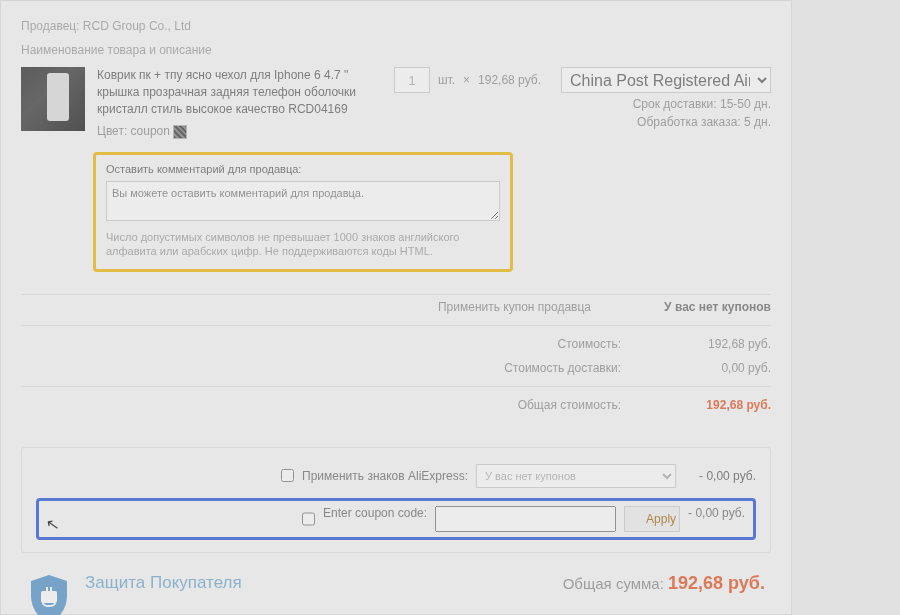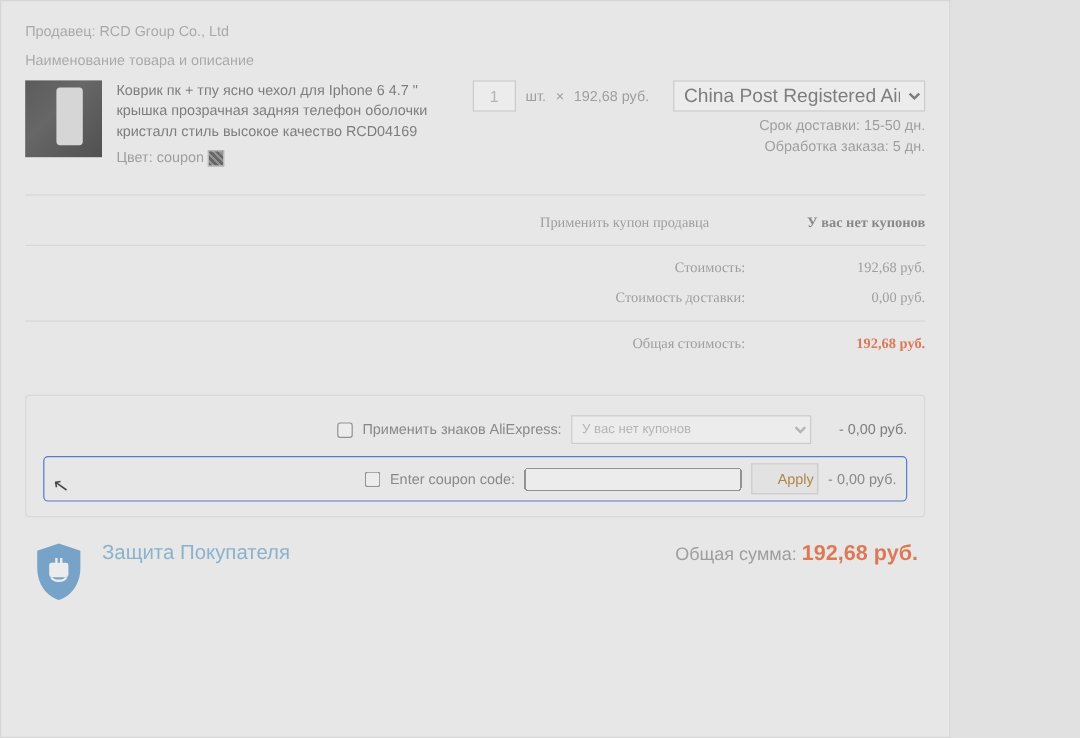--- a/index.html
+++ b/index.html
@@ -103,22 +103,21 @@
     .comment-wrap textarea {
       width:100%; height:40px; resize:both;
       border:1px solid #ccc; padding:5px; font-size:11px;
       color:#999; font-family: Arial, sans-serif;
     }
     .comment-wrap .hint { font-size:11px; color:#999; margin-top:6px; line-height:1.3; }
 
     .summary {
       margin-top: 22px;
       border-top: 1px solid #e0e0e0;
-      padding-top: 10px;
-      font-family: Liberation Serif, serif;
+      padding-top: 0;
     }
     .sum-row {
       display:flex; justify-content:flex-end; gap: 40px;
       padding: 5px 0;
       font-size:12px;
       color:#888;
     }
     .sum-row .label { text-align:right; }
     .sum-row .val { width: 110px; text-align:right; }
     .sum-row.total .val { color:#e94e1b; font-weight:bold; }
@@ -141,23 +140,23 @@
       font-size:11px; color:#aaa; padding:0 4px; background:#fff;
     }
     .apply-btn {
       width:56px; height:26px;
       border:1px solid #ccc; background:#f0f0f0;
       color:#a16207; font-size:12px;padding-left:18px;
     }
     .coupon-row .amount { width:72px; text-align:right; color:#555; }
 
     .highlight-row {
-      border:1px solid #1d4ed8; border-radius:4px;
+      border:3px solid #1d4ed8; border-radius:4px;
       padding:5px 8px; margin-top:6px;
-      display:flex; align-items:center; justify-content:flex-end; gap:8px;
+      display:flex; justify-content:flex-end; gap:8px;
       position:relative;
     }
     .cursor {
       position:absolute; left:7px; top:14px;
       font-size:16px; color:#000; pointer-events:none;
       transform: rotate(-10deg);
     }
     .cursor::before{content:"↖";}
 
     .footer {
@@ -207,20 +206,25 @@
     </div>
     <div class="ship-block">
       <select class="ship-select">
         <option>China Post Registered Air Mail</option>
       </select>
       <p><span>Срок доставки:</span> <span>15-50 дн.</span></p>
       <p><span>Обработка заказа:</span> <span>5 дн.</span></p>
     </div>
   </div>
 
+  <div class="comment-wrap">
+    <div class="lbl">Оставить комментарий для продавца:</div>
+    <textarea placeholder="Вы можете оставить комментарий для продавца." style=""></textarea>
+    <div class="hint">Число допустимых символов не превышает 1000 знаков английского алфавита или арабских цифр. Не поддерживаются коды HTML.</div>
+  </div>
 
   <div class="summary">
     <div class="sum-row">
       <span class="label">Применить купон продавца</span>
       <span class="val" style="width:140px;font-weight:bold;color:#666;">У вас нет купонов</span>
     </div>
     <div class="sum-divider"></div>
     <div class="sum-row">
       <span class="label">Стоимость:</span>
       <span class="val">192,68 руб.</span>

